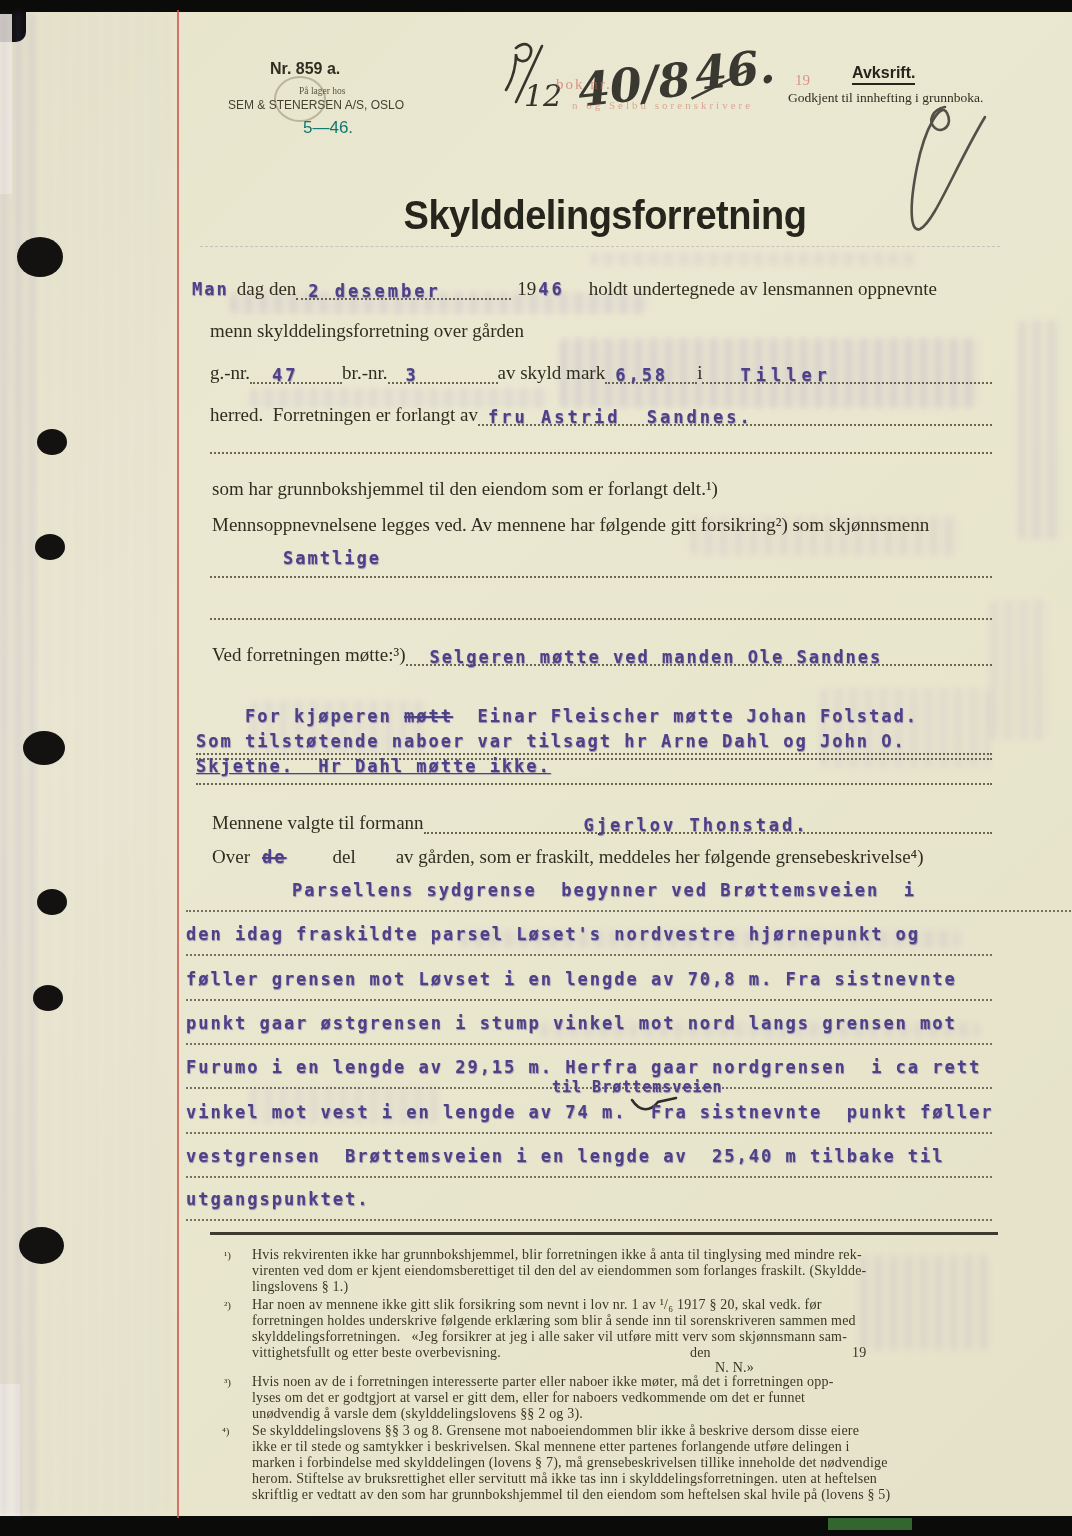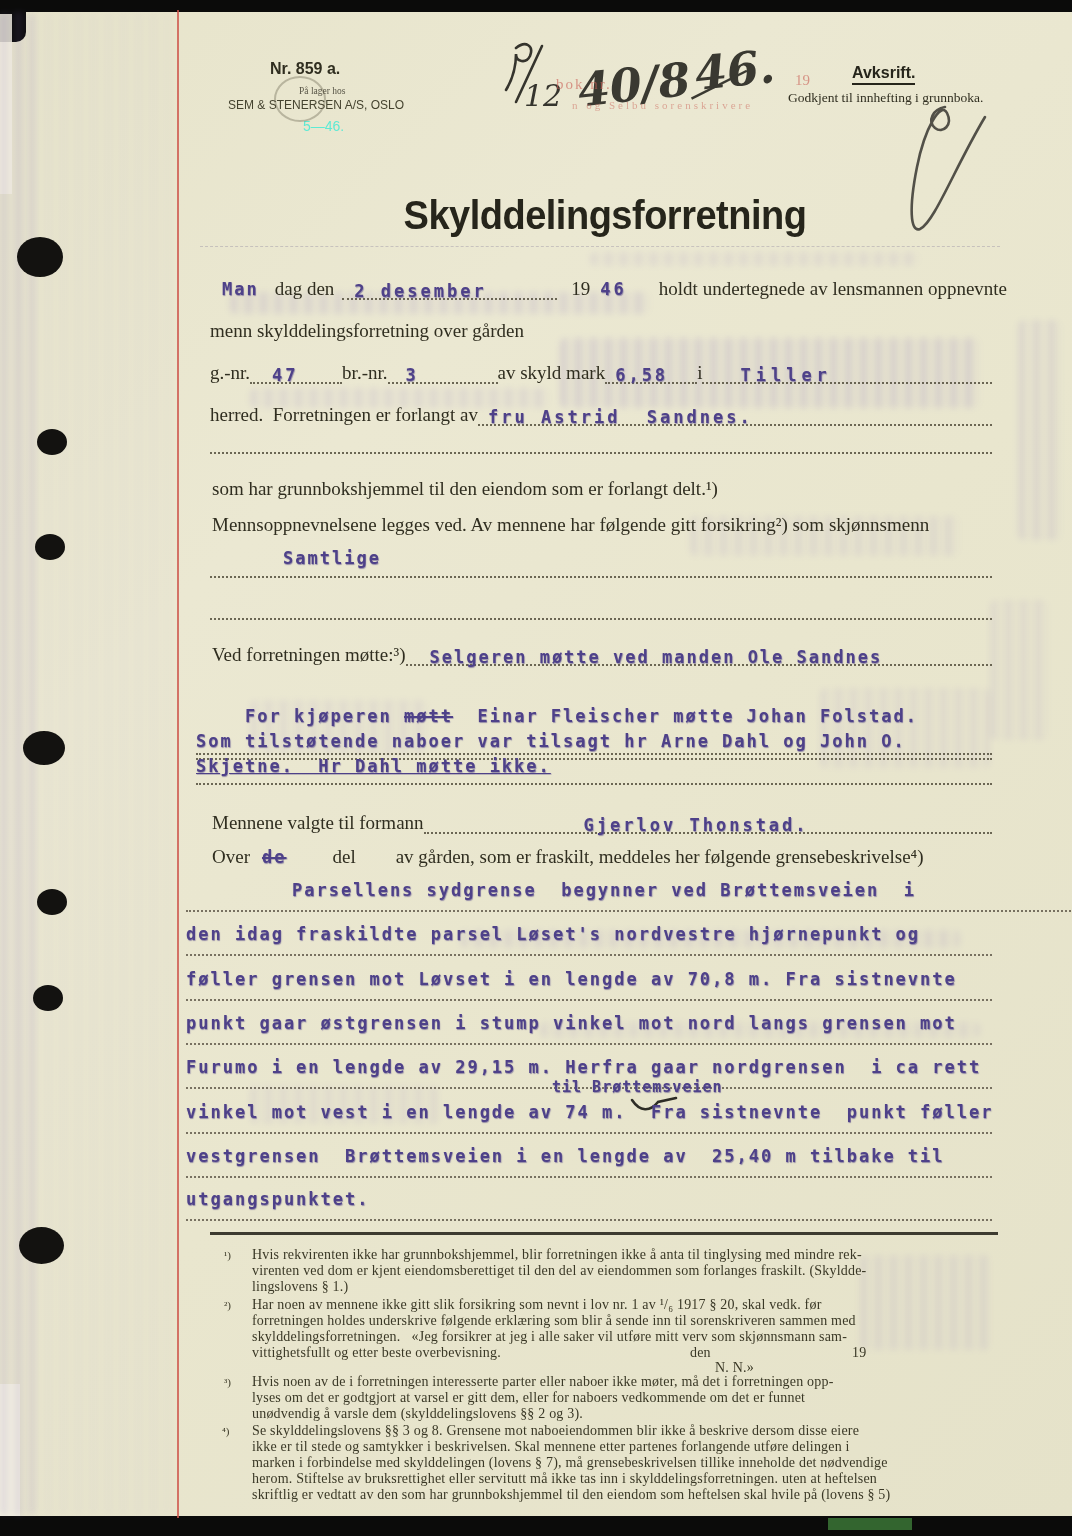--- a/index.html
+++ b/index.html
@@ -71,21 +71,21 @@
   <div class="bleed" style="left:460px;top:930px;width:500px;height:18px;opacity:.4;"></div>
   <div class="bleed" style="left:540px;top:1022px;width:440px;height:16px;opacity:.35;"></div>
   <div class="bleed" style="left:250px;top:1086px;width:190px;height:38px;opacity:.3;"></div>
   <div class="bleed" style="left:860px;top:1255px;width:130px;height:95px;opacity:.35;"></div>
   <div class="bleed" style="left:1018px;top:320px;width:44px;height:220px;opacity:.4;"></div>
   <div class="bleed" style="left:990px;top:600px;width:60px;height:140px;opacity:.3;"></div>
 
   <div class="abs printed" style="left:270px;top:60px;font-family:'Liberation Sans',sans-serif;font-weight:700;font-size:16px;">Nr. 859 a.</div>
   <div class="abs printed" style="left:299px;top:86px;font-size:9.5px;color:#565345;">På lager hos</div>
   <div class="abs printed" style="left:228px;top:98px;font-size:12px;color:#45432f;font-family:'Liberation Sans',sans-serif;">SEM &amp; STENERSEN A/S, OSLO</div>
-  <div class="abs printed" style="left:303px;top:118px;font-size:14px;color:#5eead4;font-family:'Liberation Sans',sans-serif;">5—46.</div>
+  <div class="abs printed" style="left:303px;top:118px;font-size:17px;color:#0f766e;font-family:'Liberation Sans',sans-serif;">5—46.</div>
   <div class="abs" style="left:274px;top:76px;width:48px;height:42px;border:2px solid rgba(95,88,70,.35);border-radius:50%;"></div>
 
   <svg class="abs" style="left:494px;top:36px;" width="80" height="80" viewBox="0 0 80 80">
     <g fill="none" stroke="#35342d" stroke-width="2.6" stroke-linecap="round">
       <path d="M22 12 C32 4 40 10 36 20 C32 28 22 26 22 18 C22 34 18 44 12 54"></path>
       <line x1="48" y1="10" x2="22" y2="66"></line>
     </g>
     <text x="30" y="70" font-family="DejaVu Serif" font-style="italic" font-size="30" fill="#35342d">12</text>
   </svg>
   <svg class="abs" style="left:578px;top:40px;" width="200" height="90" viewBox="0 0 200 90">
@@ -103,21 +103,21 @@
   <div class="abs" style="left:852px;top:64px;font-family:'Liberation Sans',sans-serif;font-weight:700;font-size:16px;color:#26251b;border-bottom:2px solid #26251b;padding-bottom:1px;">Avksrift.</div>
   <div class="abs printed" style="left:788px;top:90px;font-size:13.5px;">Godkjent til innhefting i grunnboka.</div>
 
   <svg class="abs" style="left:893px;top:93px;" width="110" height="150" viewBox="0 0 110 150">
     <path d="M52 14 C40 16 34 28 42 35 C50 41 60 32 54 20 C48 8 32 34 24 74 C16 114 17 140 27 136 C41 130 62 74 92 24" fill="none" stroke="#3c3b34" stroke-width="2.6" stroke-linecap="round" opacity=".88"></path>
   </svg>
 
   <div id="title">Skylddelingsforretning</div>
   <div class="abs" style="left:200px;top:246px;width:800px;border-top:1px dashed rgba(120,110,145,.3);"></div>
 
-  <div class="row" style="left:222px;top:278px;width:782px;gap:8px;">
+  <div class="row" style="left:192px;top:278px;width:782px;">
     <span class="typed">Man</span>
     <span class="printed" style="margin-left:8px;">dag den</span>
     <span class="lead" style="flex:0 0 215px;"><span class="typed ls3" style="margin-left:12px;">2 desember</span></span>
     <span class="printed" style="margin-left:6px;">19</span>
     <span class="typed ls3" style="margin-left:2px;">46</span>
     <span class="printed" style="margin-left:24px;">holdt undertegnede av lensmannen oppnevnte</span>
   </div>
 
   <div class="row" style="left:210px;top:320px;width:782px;">
     <span class="printed">menn skylddelingsforretning over gården</span>

